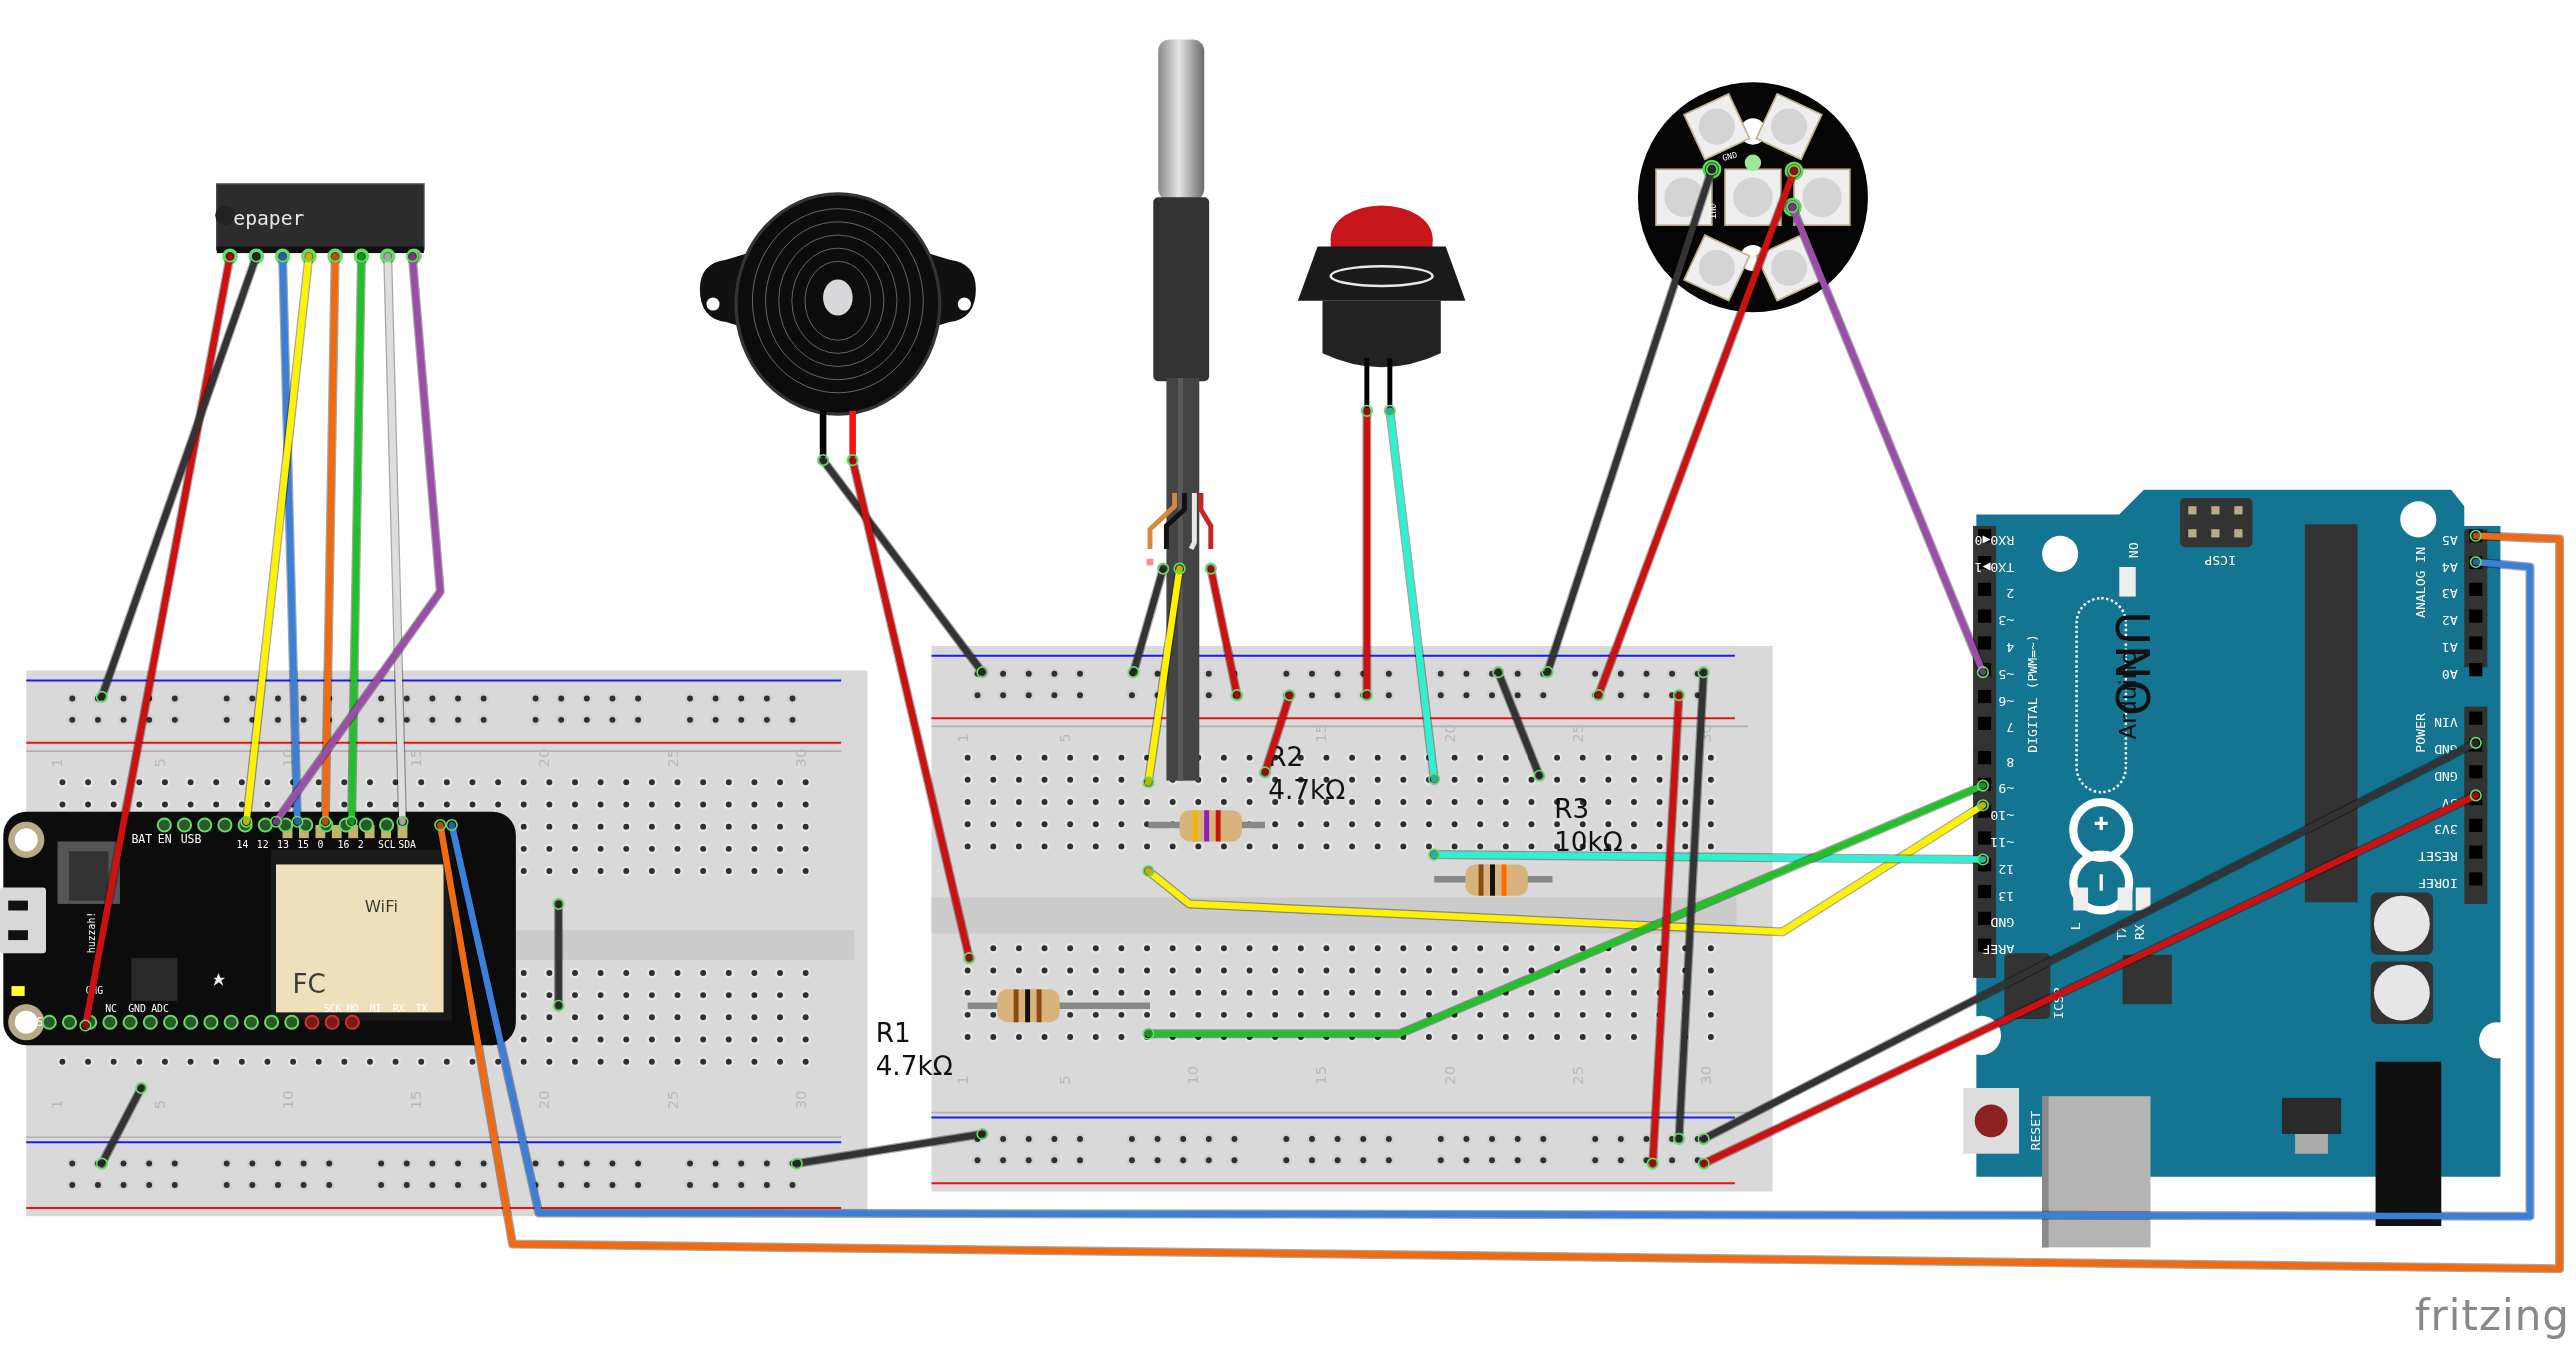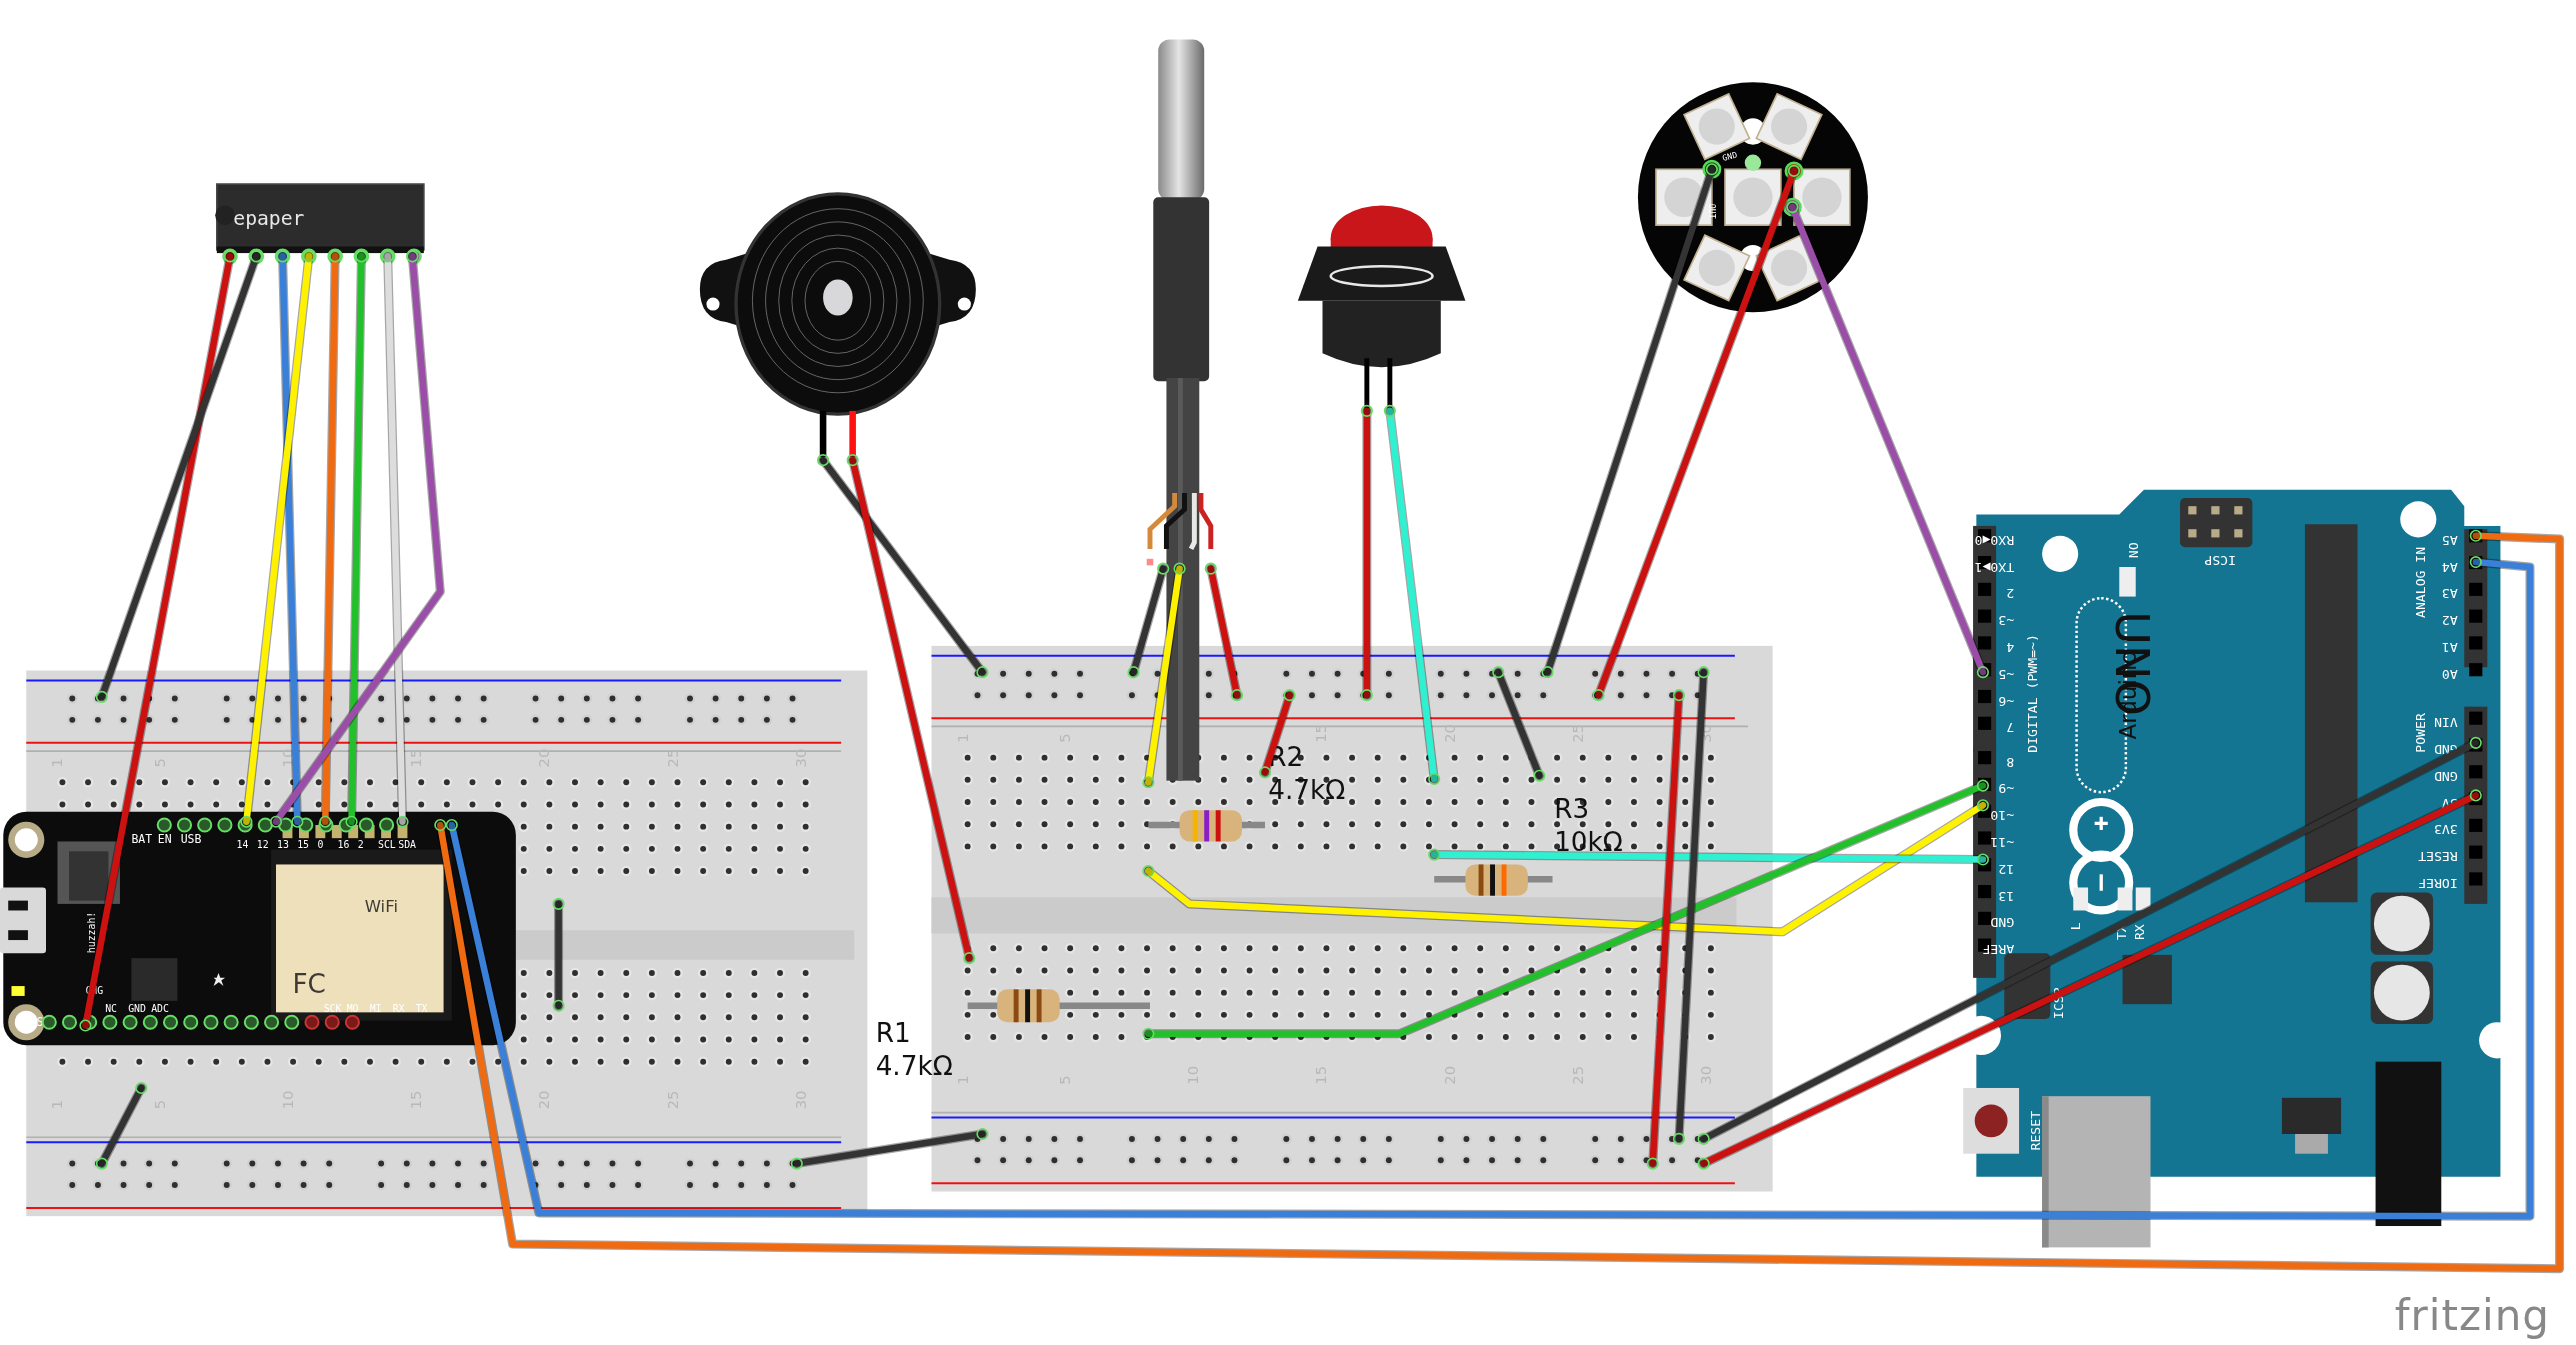--- a/index.html
+++ b/index.html
@@ -3,21 +3,21 @@
 <meta charset="utf-8">
 <style>
   html, body { margin:0; padding:0; background:#ffffff; }
   body { width:2576px; height:1346px; overflow:hidden; position:relative; font-family:"DejaVu Sans", sans-serif; }
   #stage { position:absolute; left:0; top:0; width:2576px; height:1346px; }
   .mono { font-family:"DejaVu Sans Mono", monospace; }
   .lbl { font-family:"DejaVu Sans", sans-serif; fill:#111; }
   .tiny { font-family:"DejaVu Sans Mono", monospace; fill:#fff; }
   .bbnum { font-family:"DejaVu Sans", sans-serif; fill:#b8b8b8; font-size:9px; }
   .arduino-lbl { font-family:"DejaVu Sans Mono", monospace; fill:#ffffff; font-size:8px; }
-  #fritz { position:absolute; right:26px; bottom:5.8px; font-family:"DejaVu Sans", sans-serif; font-size:42px; color:#888; letter-spacing:1px; }
+  #fritz { position:absolute; right:6px; bottom:5.8px; font-family:"DejaVu Sans", sans-serif; font-size:42px; color:#888; letter-spacing:1px; }
 </style>
 </head>
 <body>
 
 <svg id="stage" viewBox="0 0 1568 819" preserveAspectRatio="none" xmlns="http://www.w3.org/2000/svg">
   <defs>
     <radialGradient id="holeG" cx="50%" cy="50%" r="50%">
       <stop offset="0%" stop-color="#3a3a3a"></stop>
       <stop offset="100%" stop-color="#3a3a3a"></stop>
     </radialGradient>

